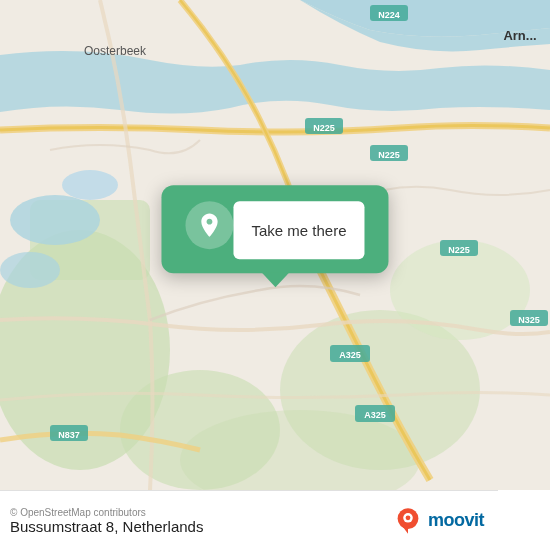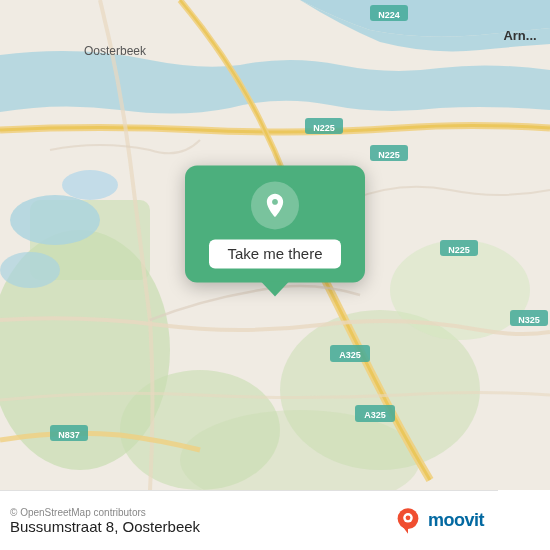--- a/index.html
+++ b/index.html
@@ -31,22 +31,21 @@
     
     #popup-card {
       position: absolute;
       top: 50%;
       left: 50%;
       transform: translate(-50%, -68%);
       background: #4caf7d;
       border-radius: 12px;
       padding: 16px 24px 14px 24px;
       display: flex;
-      flex-direction: column;
-      align-items: center;
+      flex-direction: row;
       box-shadow: 0 4px 18px rgba(0,0,0,0.25);
       z-index: 10;
       min-width: 180px;
     }
 
     #popup-card::after {
       content: '';
       position: absolute;
       bottom: -14px;
       left: 50%;
@@ -215,21 +214,21 @@
         <path d="M12 2C8.13 2 5 5.13 5 9c0 5.25 7 13 7 13s7-7.75 7-13c0-3.87-3.13-7-7-7zm0 9.5c-1.38 0-2.5-1.12-2.5-2.5s1.12-2.5 2.5-2.5 2.5 1.12 2.5 2.5-1.12 2.5-2.5 2.5z"></path>
       </svg>
     </div>
     <button id="take-me-there-btn">Take me there</button>
   </div>
 </div>
 
 <div id="footer-bar">
   <div id="footer-text-group">
     <span id="footer-copyright">© OpenStreetMap contributors</span>
-    <span id="footer-address">Bussumstraat 8, Oosterbeek</span>
+    <span id="footer-address">Bussumstraat 8, Netherlands</span>
   </div>
 
   <div id="moovit-logo">
     <svg id="moovit-icon" viewBox="0 0 40 40" xmlns="http://www.w3.org/2000/svg">
 
       <ellipse cx="20" cy="17" rx="13" ry="13" fill="#f04e30"></ellipse>
       <path d="M20 17 Q20 30 20 36 Q16 30 14 28 Q10 23 14 20" fill="#f04e30"></path>
       <circle cx="20" cy="16" r="6" fill="white"></circle>
       <circle cx="20" cy="16" r="3" fill="#f04e30"></circle>
     </svg>

